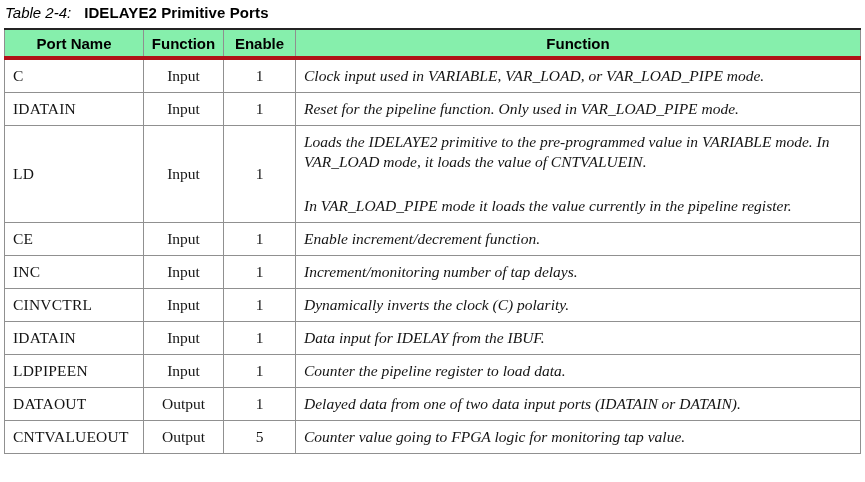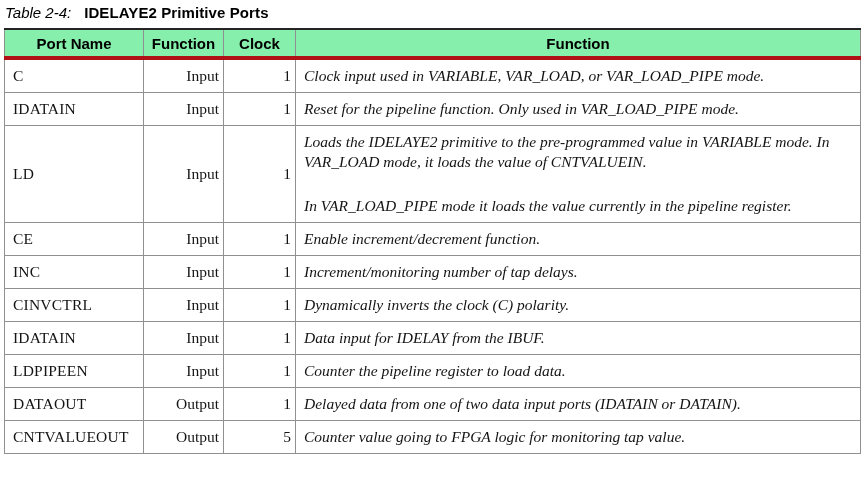--- a/index.html
+++ b/index.html
@@ -41,21 +41,21 @@
   tbody td {
     border: 1px solid #909090;
     font-family: "Liberation Serif", serif;
     font-size: 15.5px; color: #141414;
     vertical-align: middle;
     padding: 4px 4px;
     background: #ffffff;
   }
   tbody tr { height: 31px; }
   td.cell-port { padding-left: 8px; letter-spacing: 0.2px; }
-  td.cell-dir, td.cell-wid { text-align: right; }
+  td.cell-dir, td.cell-wid { text-align: center; }
   td.cell-fn { padding-left: 8px; padding-right: 4px; font-style: italic; }
   td.cell-fn p { margin: 2px 0; line-height: 20px; }
   td.cell-fn p + p { margin-top: 24px; }
 </style>
 </head>
 <body>
 
 <div class="page">
 
   <div class="caption">
@@ -66,21 +66,21 @@
     <colgroup>
       <col class="c-port">
         <col class="c-dir">
         <col class="c-wid">
         <col class="c-fn">
     </colgroup>
     <thead>
       <tr>
         <th>Port Name</th>
         <th>Function</th>
-        <th>Clock</th>
+        <th>Enable</th>
         <th>Function</th>
       </tr>
     </thead>
     <tbody>
         <tr>
     <td class="cell-port">C</td>
     <td class="cell-dir">Input</td>
     <td class="cell-wid">1</td>
     <td class="cell-fn">
             <p>Clock input used in VARIABLE, VAR_LOAD, or VAR_LOAD_PIPE mode.</p>

